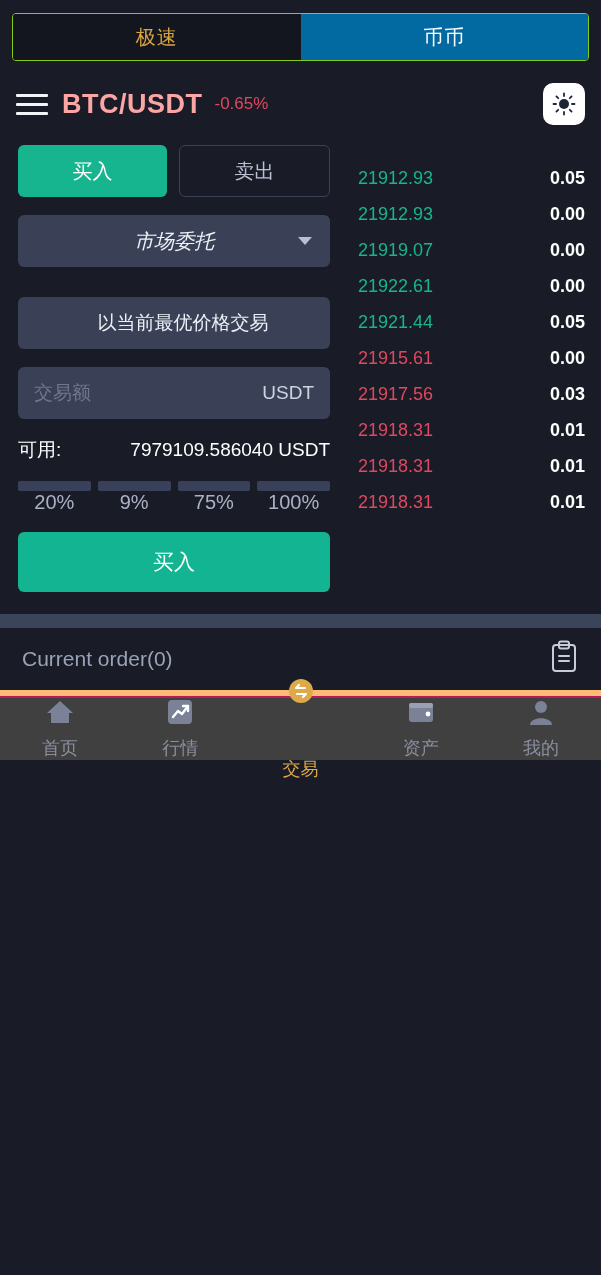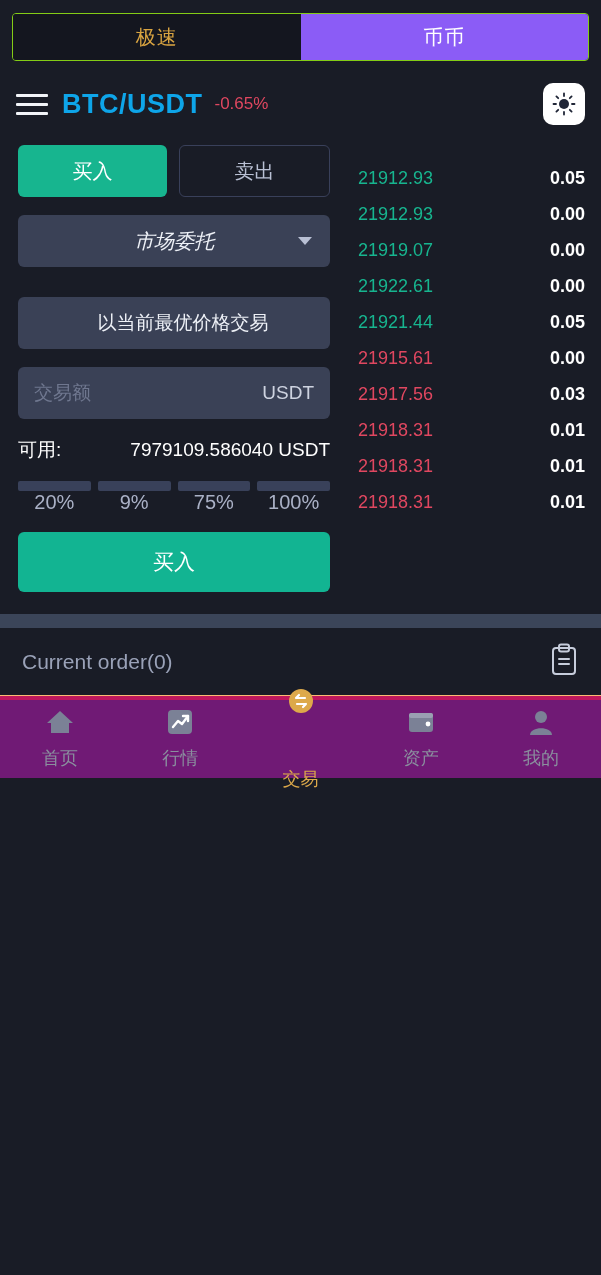--- a/index.html
+++ b/index.html
@@ -15,30 +15,30 @@
   .segment-wrap { padding: 13px 12px 0 12px; }
   .segment {
     display: flex; height: 48px;
     border: 1px solid #84cc16; border-radius: 4px; overflow: hidden;
   }
   .seg-btn {
     flex: 1; display: flex; align-items: center; justify-content: center;
     font-size: 20px; letter-spacing: 1px; cursor: pointer;
   }
   .seg-btn.inactive { background: #14161f; color: #d9a441; }
-  .seg-btn.active { background: #8b5cf6; color: #ffffff; }
+  .seg-btn.active { background: #0369a1; color: #ffffff; }
 
   
   .header {
     height: 62px; display: flex; align-items: center;
     padding: 0 16px; margin-top: 12px;
   }
   .hamburger { width: 32px; display: flex; flex-direction: column; gap: 6px; cursor: pointer; }
   .hamburger i { display: block; height: 3px; background: #f2f4f8; border-radius: 1px; }
-  .pair-title { font-size: 27px; font-weight: bold; color: #0ea5e9; margin-left: 14px; letter-spacing: .5px; }
+  .pair-title { font-size: 27px; font-weight: bold; color: #fca5a5; margin-left: 14px; letter-spacing: .5px; }
   .pair-change { font-size: 17px; color: #e04760; margin-left: 12px; font-weight: 500; }
   .theme-btn {
     margin-left: auto; width: 42px; height: 42px; background: #ffffff;
     border-radius: 10px; display: flex; align-items: center; justify-content: center; cursor: pointer;
   }
 
   
   .trade-area { display: flex; padding: 10px 0 0 0; }
   .order-form { width: 348px; padding: 0 18px 0 18px; }
   .side-tabs { display: flex; gap: 12px; }
@@ -91,32 +91,32 @@
   .ob-row .price.up { color: #17b58f; }
   .ob-row .price.down { color: #e04760; }
   .ob-row .qty { color: #ffffff; font-weight: bold; }
 
   
   .panel-divider { height: 14px; background: #3b4559; margin-top: 22px; }
 
   
   .order-header {
     height: 68px; display: flex; align-items: center; padding: 0 22px;
-    border-bottom: 1px solid #fdba74;
+    border-bottom: 6px solid #fdba74;
   }
   .order-title { font-size: 21px; color: #9aa2b8; }
   .clip-icon { margin-left: auto; cursor: pointer; }
 
   .empty { flex: 1; display: flex; flex-direction: column; align-items: center; padding-top: 85px; }
   .empty-text { font-size: 17px; color: #6f778f; margin-top: 14px; }
 
   
   .bottom-nav {
-    height: 82px; background: #701a75; display: flex; align-items: center;
-    border-top: 4px solid #be185d;
+    height: 64px; background: #404040; display: flex; align-items: center;
+    border-top: 2px solid #be185d;
   }
   .nav-item { flex: 1; display: flex; flex-direction: column; align-items: center; gap: 6px; cursor: pointer; }
   .nav-label { font-size: 18px; color: #8a8f9e; }
   .nav-item.active .nav-label { color: #dda94a; margin-top: 42px; }
 </style>
 </head>
 <body>
 
 <div class="app">
 

